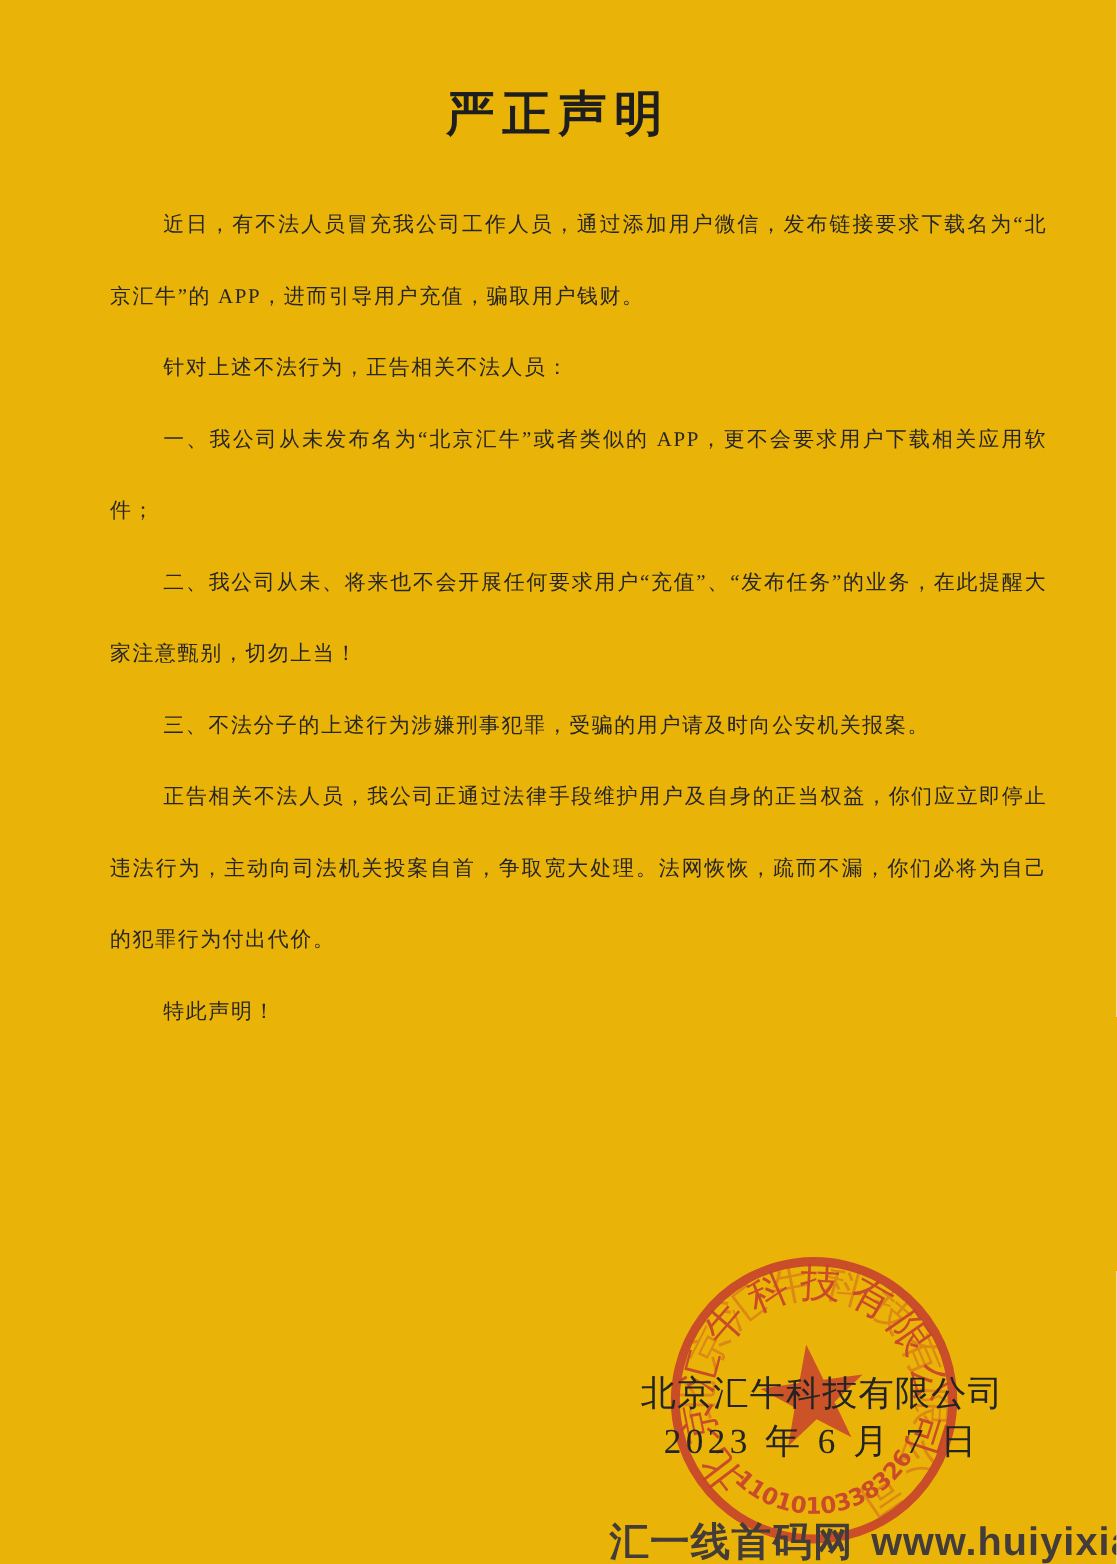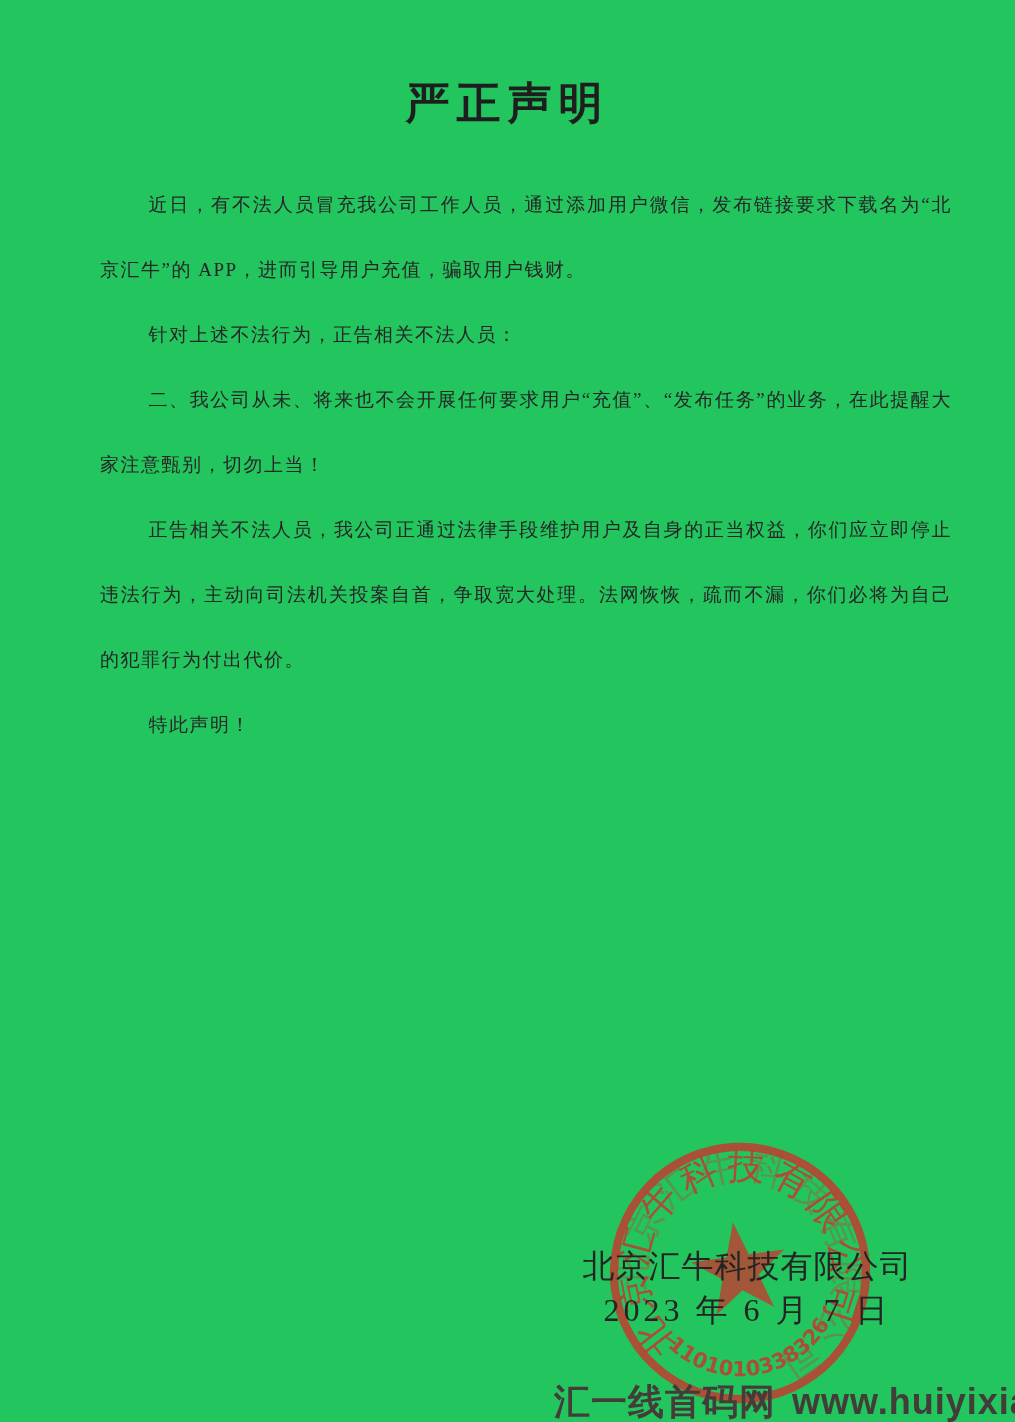--- a/index.html
+++ b/index.html
@@ -1,19 +1,19 @@
 <!DOCTYPE html>
 <html><head>
 <meta charset="utf-8">
 <style>
   html,body { margin:0; padding:0; background:#ffffff; }
   .page {
     position:relative;
     width:1015px; height:1422px;
-    background:#22c55e;
+    background:#eab308;
     overflow:hidden;
     font-family:"Liberation Serif","DejaVu Serif",serif;
     color:#232323;
   }
   .doc-title {
     position:absolute; top:74px; left:0; width:100%;
     margin:0; text-align:center;
     font-size:44px; font-weight:600; letter-spacing:7px;
     color:#1e1e1e;
   }
@@ -51,21 +51,23 @@
 </head>
 <body>
 
 <div class="page">
 
   <h1 class="doc-title">严正声明</h1>
 
   <div class="doc-body">
     <p>近日，有不法人员冒充我公司工作人员，通过添加用户微信，发布链接要求下载名为“北京汇牛”的 APP，进而引导用户充值，骗取用户钱财。</p>
     <p>针对上述不法行为，正告相关不法人员：</p>
+    <p>一、我公司从未发布名为“北京汇牛”或者类似的 APP，更不会要求用户下载相关应用软件；</p>
     <p>二、我公司从未、将来也不会开展任何要求用户“充值”、“发布任务”的业务，在此提醒大家注意甄别，切勿上当！</p>
+    <p>三、不法分子的上述行为涉嫌刑事犯罪，受骗的用户请及时向公安机关报案。</p>
     <p>正告相关不法人员，我公司正通过法律手段维护用户及自身的正当权益，你们应立即停止违法行为，主动向司法机关投案自首，争取宽大处理。法网恢恢，疏而不漏，你们必将为自己的犯罪行为付出代价。</p>
     <p>特此声明！</p>
   </div>
 
   <div class="seal">
     <svg viewBox="0 0 300 300" xmlns="http://www.w3.org/2000/svg">
       <defs>
         <path id="arcTop" d="M 77.2 222.8 A 103 103 0 1 1 222.8 222.8" fill="none"></path>
         <path id="arcBottom" d="M 52.1 206.5 A 113 113 0 0 0 247.9 206.5" fill="none"></path>
       </defs>

